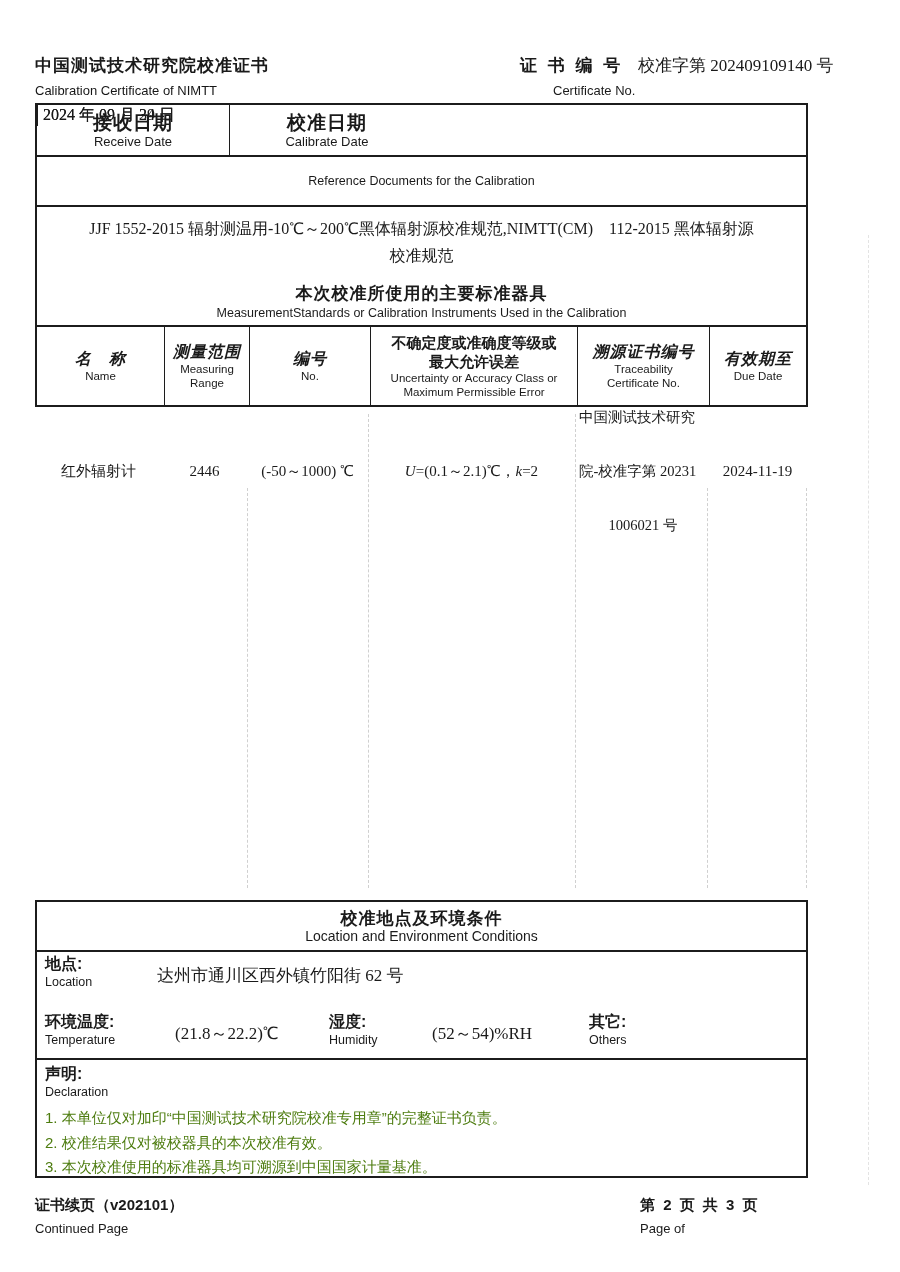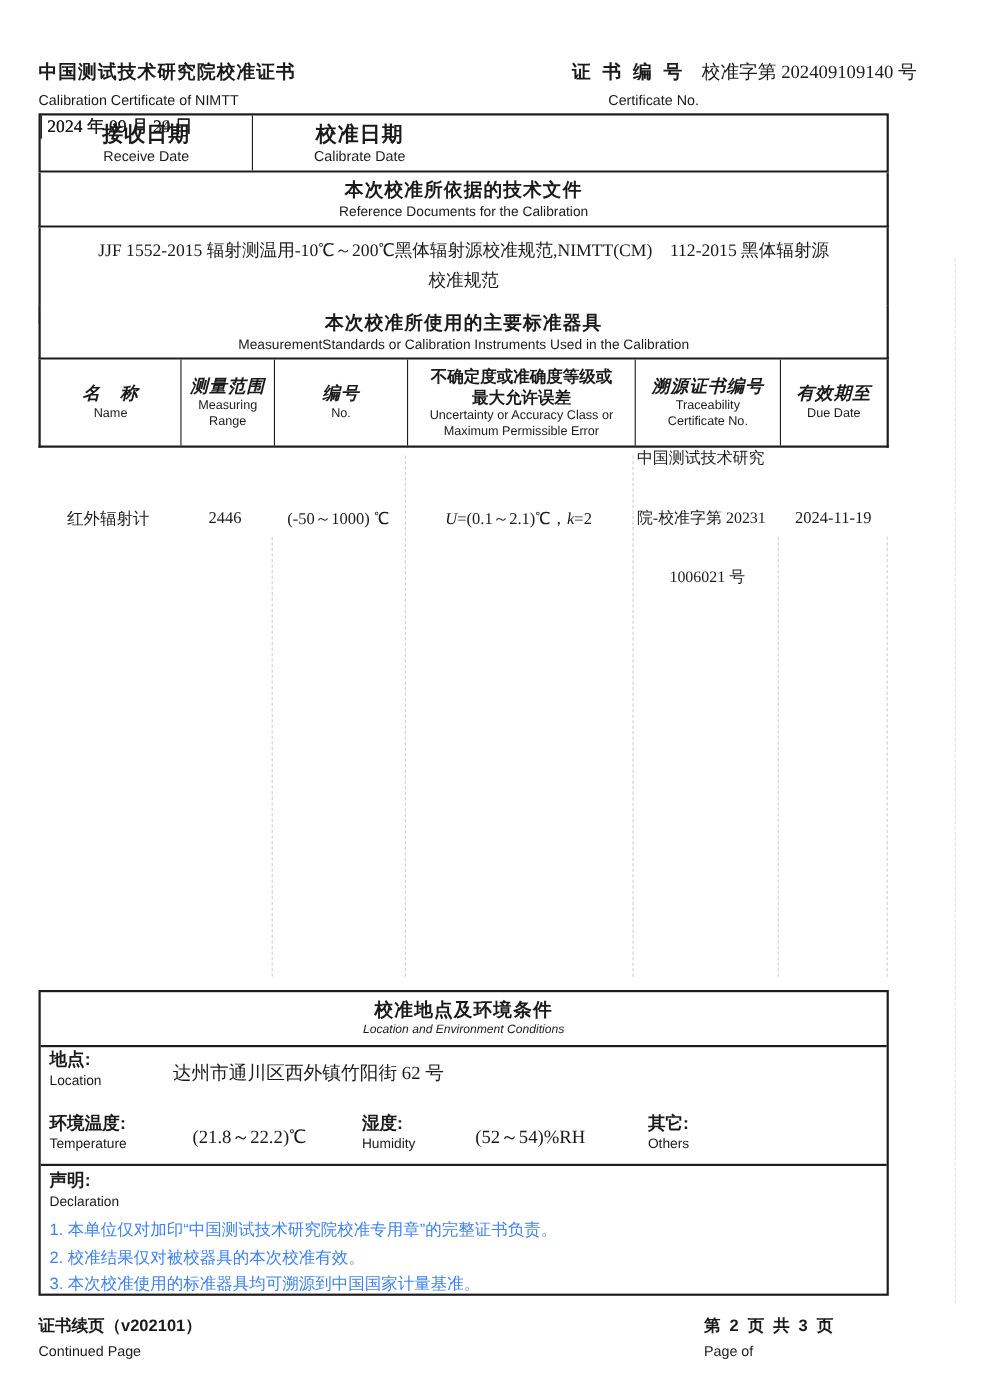--- a/index.html
+++ b/index.html
@@ -57,27 +57,27 @@
   .stdrow .trace{font-size:14.5px;line-height:21px;align-items:flex-start;text-align:left;padding-left:4px;gap:33px;}
   .stdrow .trace .c{align-self:center;}
 
   
   .ghost{position:absolute;width:0;border-left:1px dashed rgba(40,40,40,.22);}
 
   
   .envbox{top:900px;height:278px;}
   .env-title{height:48px;border-bottom:2px solid #1c1c1c;display:flex;flex-direction:column;align-items:center;justify-content:center;text-align:center;}
   .env-title .t1{font-size:17px;font-weight:700;letter-spacing:1px;line-height:21px;}
-  .env-title .t2{font-size:11px;line-height:15px;font-style:italic;}
+  .env-title .t2{font-size:14px;line-height:15px;}
   .fld{position:absolute;}
   .fld .l1{font-size:16px;font-weight:700;line-height:20px;}
   .fld .l2{font-size:12.5px;line-height:16px;}
   .val{position:absolute;font-family:"Liberation Serif",serif;font-size:17px;white-space:nowrap;}
   .env-divider{position:absolute;left:0;right:0;top:156px;border-top:2px solid #1c1c1c;}
-  .decl-item{position:absolute;left:8px;font-size:15px;white-space:nowrap;color:#3b82f6;}
+  .decl-item{position:absolute;left:8px;font-size:15px;white-space:nowrap;color:#4d7c0f;}
 
   
   .foot-zh{position:absolute;font-size:15px;font-weight:600;}
   .foot-en{position:absolute;font-size:13px;}
 </style>
 </head>
 <body>
 
 <div class="page">
 
@@ -96,21 +96,20 @@
     </div>
     <div class="cell val">2024 年 09 月 24 日</div>
     <div class="cell lab">
       <div class="l1">校准日期</div>
       <div class="l2">Calibrate Date</div>
     </div>
     <div class="cell val">2024 年 09 月 39 日</div>
   </div>
 
   <div class="boxed no-top refhead sechead">
-    <div class="t1">本次校准所依据的技术文件</div>
     <div class="t2">Reference Documents for the Calibration</div>
   </div>
   <div class="boxed no-top refbody">
     <div>JJF 1552-2015 辐射测温用-10℃～200℃黑体辐射源校准规范,NIMTT(CM)　112-2015 黑体辐射源</div>
     <div>校准规范</div>
   </div>
 
   <div class="boxed no-top stdhead sechead">
     <div class="t1">本次校准所使用的主要标准器具</div>
     <div class="t2">MeasurementStandards or Calibration Instruments Used in the Calibration</div>

